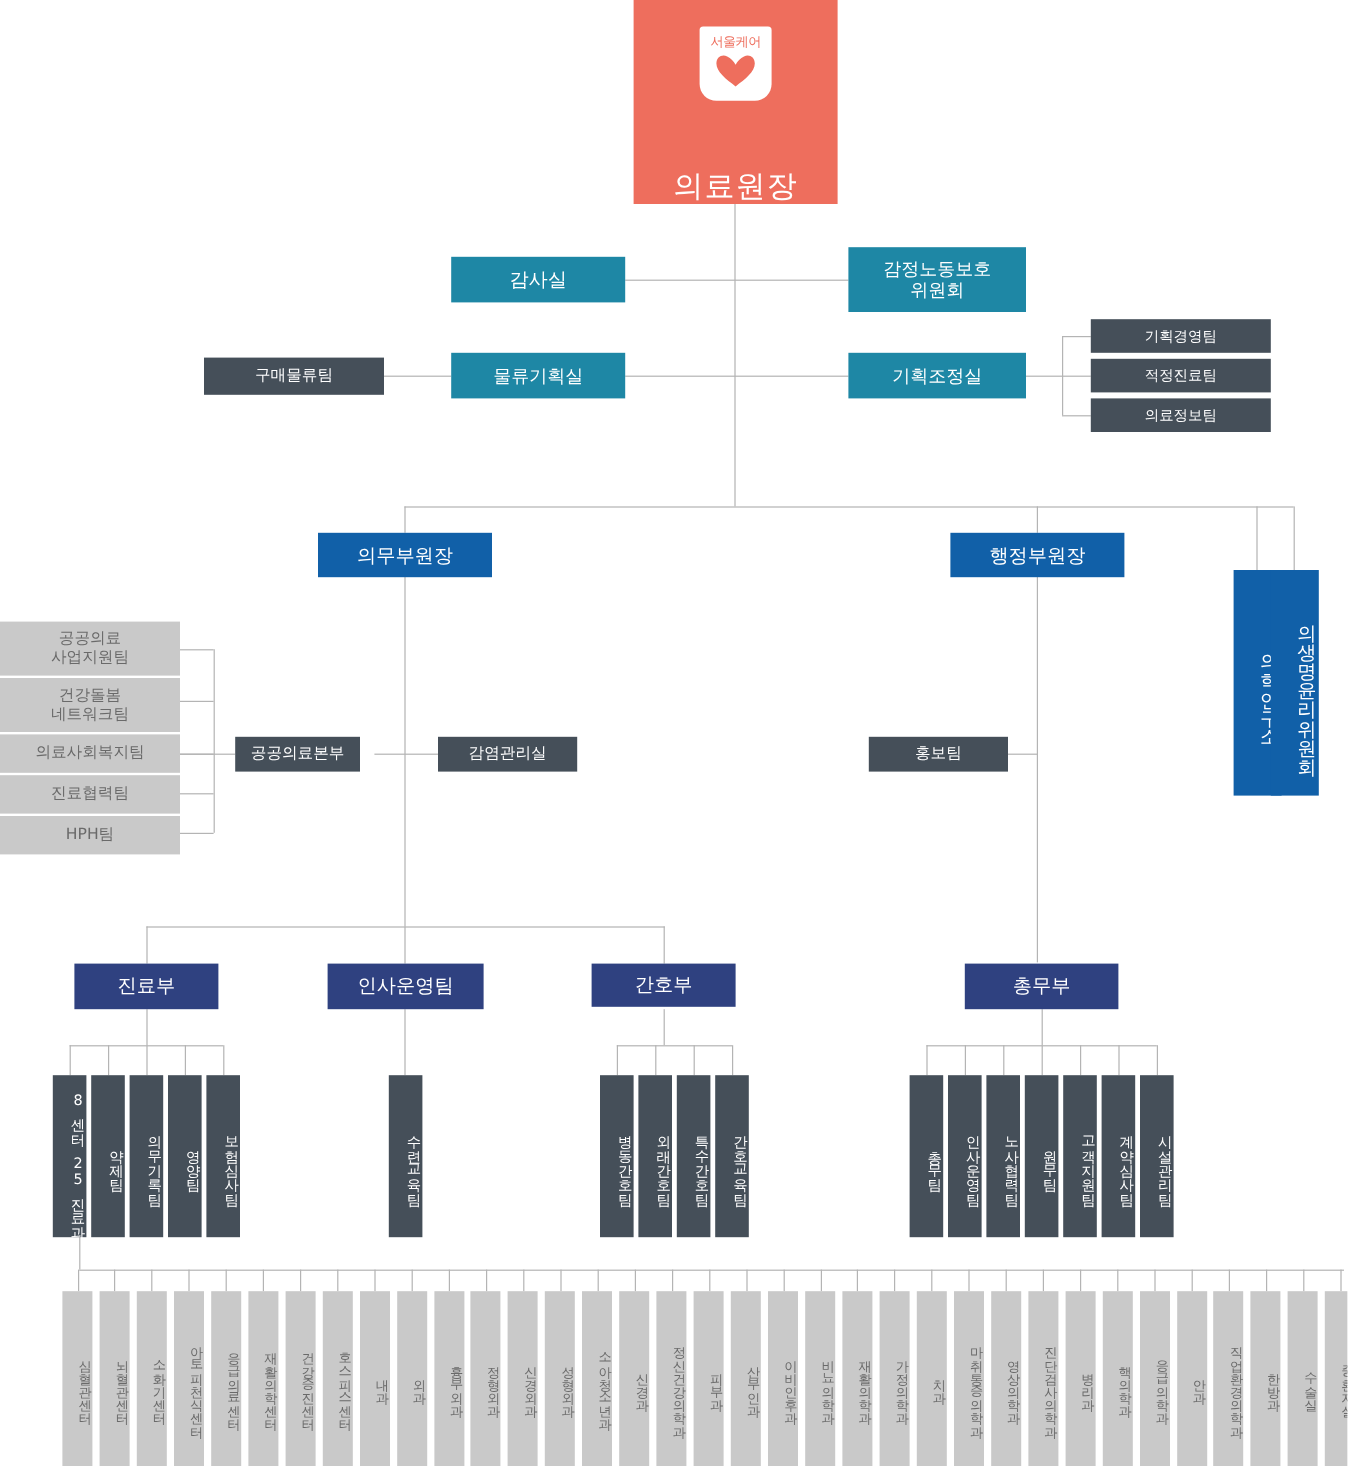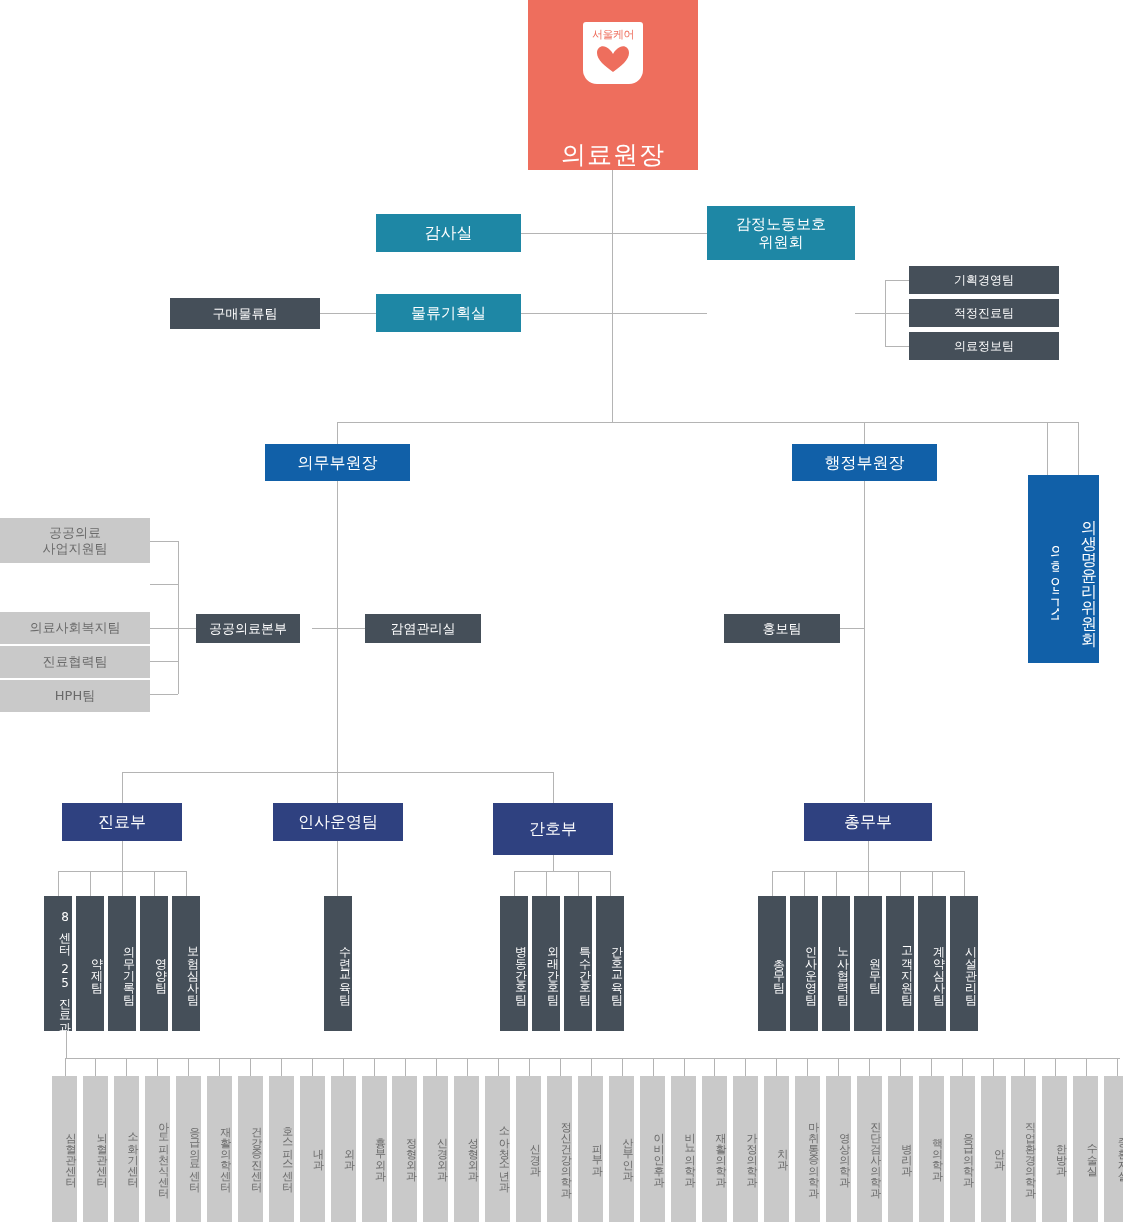--- a/index.html
+++ b/index.html
@@ -148,20 +148,23 @@
   </div>
 
   <div class="box c-dark" style="left:170px;top:298px;width:150px;height:31px;font-size:13px;">
     <span>구매물류팀</span>
   </div>
 
   <div class="box c-teal" style="left:376px;top:294px;width:145px;height:38px;font-size:15px;">
     <span>물류기획실</span>
   </div>
 
+  <div class="box c-teal" style="left:707px;top:294px;width:148px;height:38px;font-size:15px;">
+    <span>기획조정실</span>
+  </div>
 
   <div class="box c-dark" style="left:909px;top:266px;width:150px;height:28px;font-size:12px;">
     <span>기획경영팀</span>
   </div>
   <div class="box c-dark" style="left:909px;top:299px;width:150px;height:28px;font-size:12px;">
     <span>적정진료팀</span>
   </div>
   <div class="box c-dark" style="left:909px;top:332px;width:150px;height:28px;font-size:12px;">
     <span>의료정보팀</span>
   </div>
@@ -177,20 +180,24 @@
     <span>의학연구소</span>
   </div>
   <div class="box c-blue vert" style="left:1059px;top:475px;width:40px;height:188px;font-size:16px;">
     <span>의생명윤리위원회</span>
   </div>
 
   <div class="box c-light" style="left:0px;top:518px;width:150px;height:45px;font-size:13px;white-space:pre-line;">
     <span>공공의료
 사업지원팀</span>
   </div>
+  <div class="box c-light" style="left:0px;top:565px;width:150px;height:45px;font-size:13px;white-space:pre-line;">
+    <span>건강돌봄
+네트워크팀</span>
+  </div>
   <div class="box c-light" style="left:0px;top:612px;width:150px;height:32px;font-size:13px;">
     <span>의료사회복지팀</span>
   </div>
   <div class="box c-light" style="left:0px;top:646px;width:150px;height:32px;font-size:13px;">
     <span>진료협력팀</span>
   </div>
   <div class="box c-light" style="left:0px;top:680px;width:150px;height:32px;font-size:13px;">
     <span>HPH팀</span>
   </div>
 
@@ -204,21 +211,21 @@
   <div class="box c-dark" style="left:724px;top:614px;width:116px;height:29px;font-size:13px;">
     <span>홍보팀</span>
   </div>
 
   <div class="box c-navy" style="left:62px;top:803px;width:120px;height:38px;font-size:16px;">
     <span>진료부</span>
   </div>
   <div class="box c-navy" style="left:273px;top:803px;width:130px;height:38px;font-size:16px;">
     <span>인사운영팀</span>
   </div>
-  <div class="box c-navy" style="left:493px;top:803px;width:120px;height:52px;font-size:16px;">
+  <div class="box c-navy" style="left:493px;top:803px;width:120px;height:36px;font-size:16px;">
     <span>간호부</span>
   </div>
   <div class="box c-navy" style="left:804px;top:803px;width:128px;height:38px;font-size:16px;">
     <span>총무부</span>
   </div>
 
   <div class="line vline" style="left:122px;top:841px;height:30px;"></div>
   <div class="line hline" style="left:58px;top:871px;width:128px;"></div>
   <div class="line vline" style="left:58px;top:871px;height:25px;"></div>
   <div class="line vline" style="left:90px;top:871px;height:25px;"></div>

